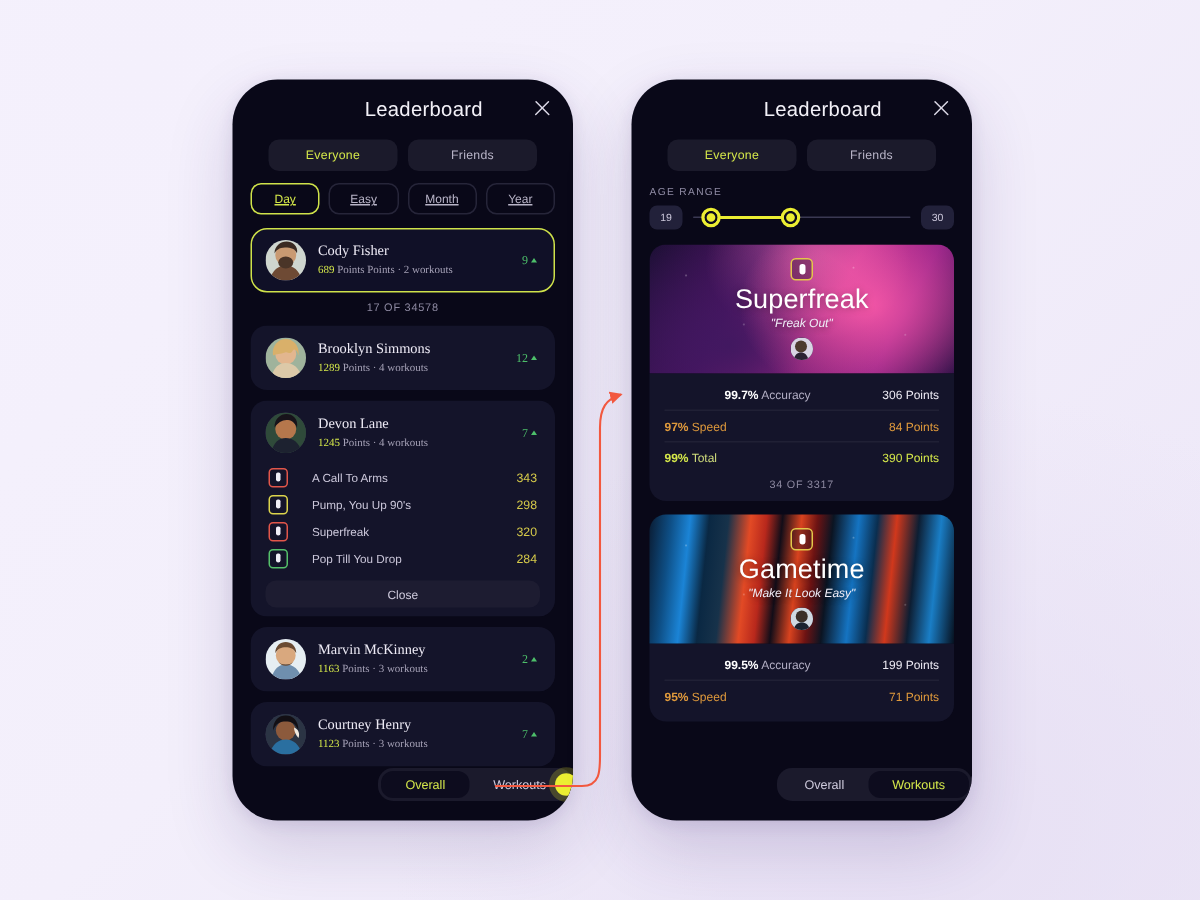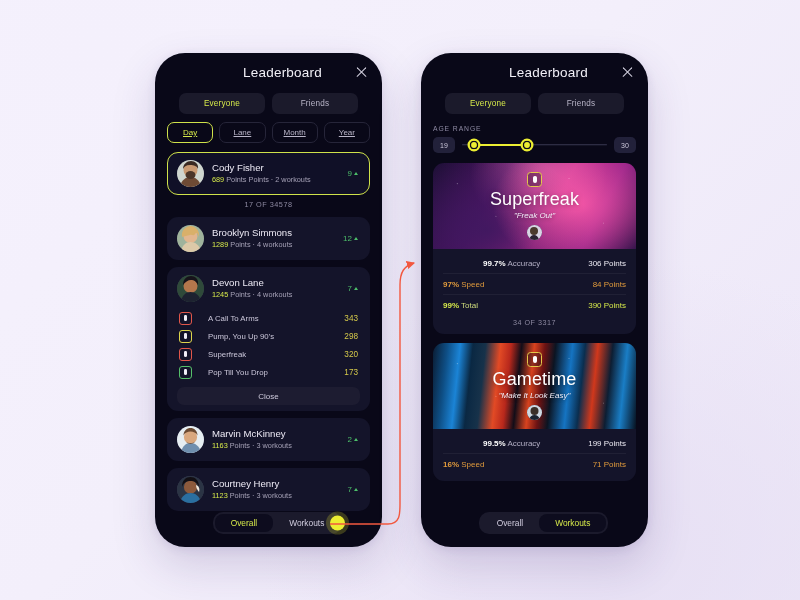--- a/index.html
+++ b/index.html
@@ -98,21 +98,21 @@
     border-radius: 11px;
     padding: 7px 9px;
     margin-bottom: 7px;
     border: 1px solid transparent;
   }
   .board-card.highlight {
     border-color: #cfe24a;
     background: #101027;
   }
   .board-card.expanded { padding-bottom: 5px; }
-  .row-main { display: flex; align-items: center; gap: 8px; }
+  .row-main { display: flex; align-items: center; gap: 8px; font-family: Liberation Serif, serif; }
   .avatar {
     width: 27px; height: 27px; border-radius: 50%;
     flex: 0 0 27px;
     overflow: hidden;
     position: relative;
     background: #3b3952;
   }
   .avatar svg { display: block; width: 100%; height: 100%; }
   .row-text { flex: 1; min-width: 0; }
   .row-name {
@@ -174,21 +174,21 @@
     border-radius: 7px;
     background: #1d1c31;
     display: flex; align-items: center; justify-content: center;
     font-size: 8px; color: #cfcbdd;
     cursor: pointer;
   }
 
   
   .tabbar {
     position: absolute; left: 18px; right: 0; bottom: 13px;
-    display: flex; justify-content: center;
+    display: flex; justify-content: flex-end;
   }
   .tabbar-inner {
     display: flex;
     background: #1b1a2c;
     border-radius: 10px;
     padding: 2px;
     position: relative;
   }
   .tab {
     padding: 4px 16px;
@@ -358,21 +358,21 @@
       <div class="close-icon"></div>
     </div>
 
     <div class="seg-row">
       <div class="seg active">Everyone</div>
       <div class="seg">Friends</div>
     </div>
 
     <div class="pill-row">
       <div class="pill active">Day</div>
-      <div class="pill">Lane</div>
+      <div class="pill">Easy</div>
       <div class="pill">Month</div>
       <div class="pill">Year</div>
     </div>
 
     <div class="board">
 
       <div class="board-card highlight">
         <div class="row-main">
           <div class="avatar">
             <svg viewBox="0 0 27 27">
@@ -456,21 +456,21 @@
                 <i></i>
               </span>
             <span class="wk-name">Superfreak</span>
             <span class="wk-score">320</span>
           </div>
           <div class="wk-item">
             <span class="wk-icon" style="border-color:#55c06a">
                 <i></i>
               </span>
             <span class="wk-name">Pop Till You Drop</span>
-            <span class="wk-score">173</span>
+            <span class="wk-score">284</span>
           </div>
         </div>
 
         <div class="close-btn">Close</div>
       </div>
 
       <div class="board-card">
         <div class="row-main">
           <div class="avatar">
             <svg viewBox="0 0 27 27">
@@ -598,21 +598,21 @@
               <path d="M2 15c.7-3.4 2.8-5 5.5-5s4.8 1.6 5.5 5z" fill="#1b2330"></path>
             </svg>
         </div>
       </div>
       <div class="stats">
         <div class="stat-row s-white">
           <span class="stat-left"><span class="val">99.5%</span><span class="lbl"> Accuracy</span></span>
           <span class="stat-right">199 Points</span>
         </div>
         <div class="stat-row s-orange">
-          <span class="stat-left"><span class="val">16%</span><span class="lbl"> Speed</span></span>
+          <span class="stat-left"><span class="val">95%</span><span class="lbl"> Speed</span></span>
           <span class="stat-right">71 Points</span>
         </div>
       </div>
     </div>
 
     <div class="tabbar">
       <div class="tabbar-inner">
         <div class="tab">Overall</div>
         <div class="tab active">Workouts</div>
       </div>

